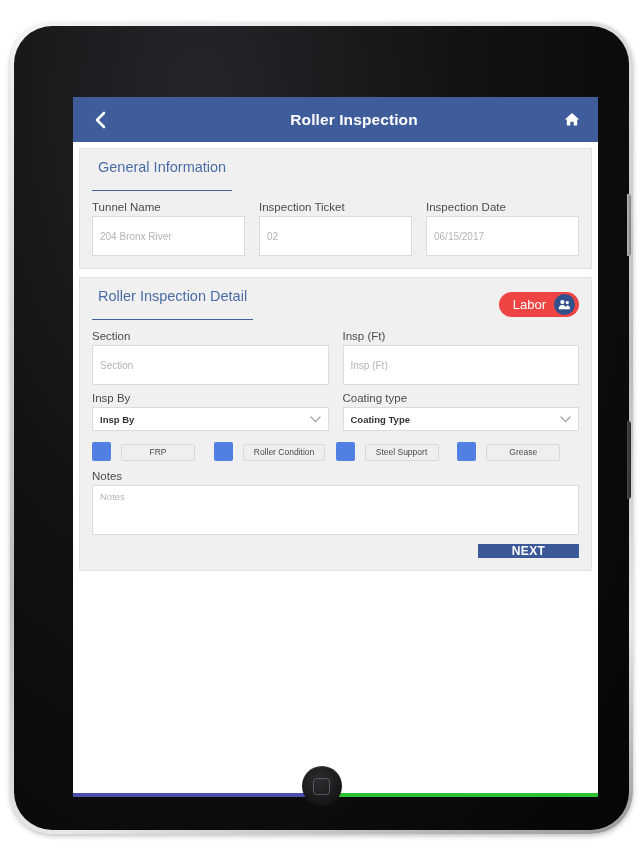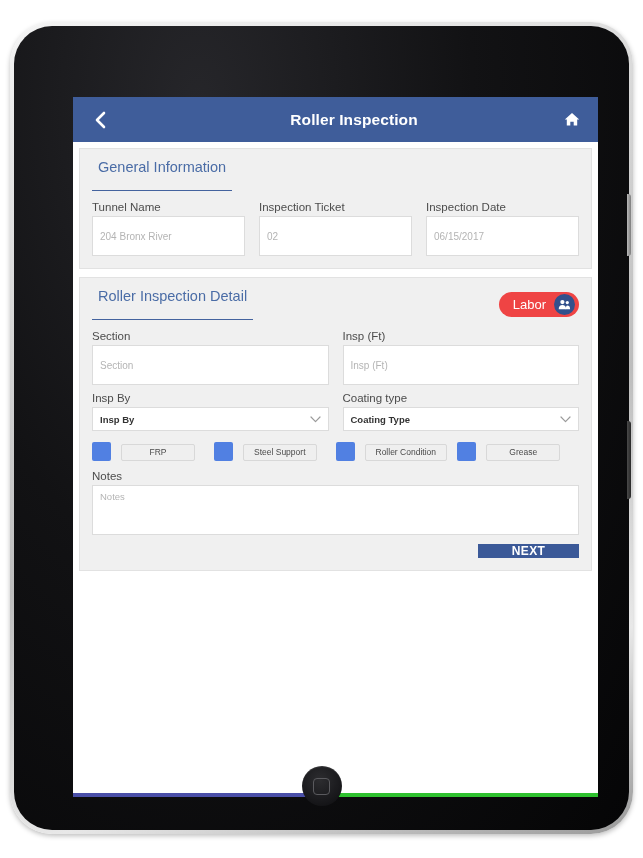--- a/index.html
+++ b/index.html
@@ -400,25 +400,25 @@
             </div>
           </div>
 
           <div class="toggle-strip">
             <div class="toggle-group">
               <span class="toggle-swatch"></span>
               <span class="toggle-btn">FRP</span>
             </div>
             <div class="toggle-group">
               <span class="toggle-swatch"></span>
-              <span class="toggle-btn">Steel Support</span>
+              <span class="toggle-btn">Roller Condition</span>
             </div>
             <div class="toggle-group">
               <span class="toggle-swatch"></span>
-              <span class="toggle-btn">Roller Condition</span>
+              <span class="toggle-btn">Steel Support</span>
             </div>
             <div class="toggle-group">
               <span class="toggle-swatch"></span>
               <span class="toggle-btn">Grease</span>
             </div>
           </div>
 
           <div class="notes-wrap">
             <span class="field-label">Notes</span>
             <div class="notes-box">Notes</div>

